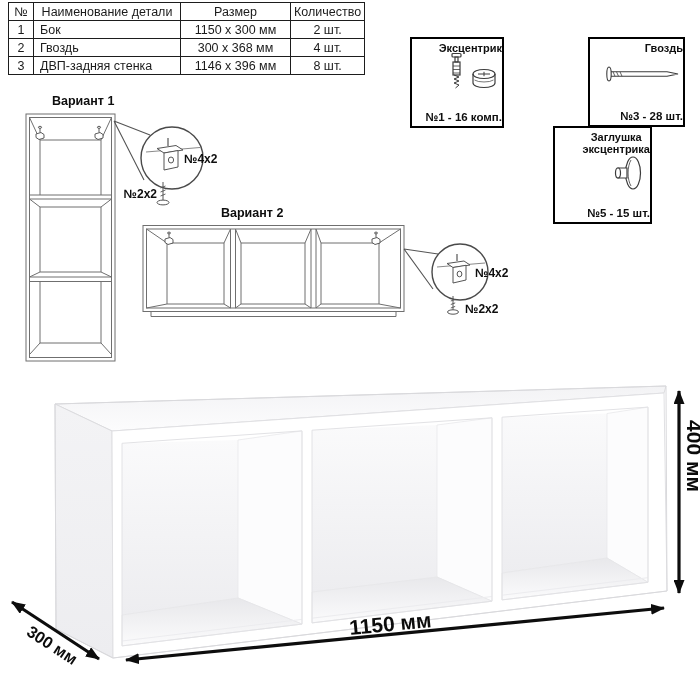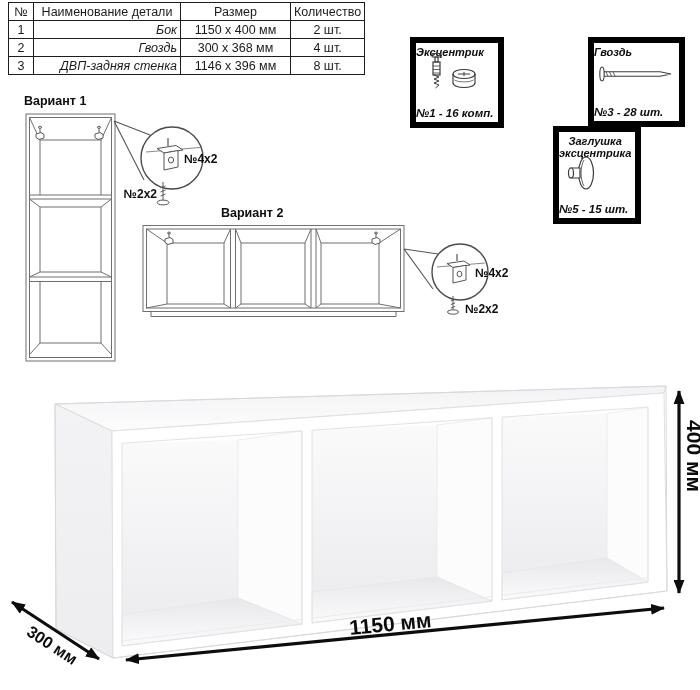--- a/index.html
+++ b/index.html
@@ -3,26 +3,26 @@
 <meta charset="utf-8">
 <style>
   html,body{margin:0;padding:0;background:#fff;}
   body{width:700px;height:690px;font-family:"Liberation Sans",sans-serif;position:relative;overflow:hidden;}
   .stage{position:absolute;left:0;top:0;width:700px;height:690px;}
   svg.art{position:absolute;left:0;top:0;width:700px;height:690px;font-family:"Liberation Sans",sans-serif;}
 
   table.parts{position:absolute;left:8px;top:2px;border-collapse:collapse;table-layout:fixed;}
   table.parts th,table.parts td{border:1.6px solid #1d1d1d;font-size:12.5px;color:#1b1b1b;
     padding:0 3px;height:17px;text-align:center;font-weight:normal;white-space:nowrap;overflow:hidden;}
-  table.parts td.nm{text-align:right;padding-left:6px;font-style:italic;}
+  table.parts td.nm{text-align:left;padding-left:6px;}
 
   .v-title{position:absolute;font-weight:bold;font-size:12.5px;color:#0e0e0e;white-space:nowrap;}
 
-  .hw-cell{position:absolute;border:6px solid #000000;background:#fff;box-sizing:border-box;
-    display:flex;flex-direction:column;align-items:flex-start;font-style:italic;}
+  .hw-cell{position:absolute;border:2px solid #000000;background:#fff;box-sizing:border-box;
+    display:flex;flex-direction:column;align-items:flex-end;}
   .hw-title{margin-top:3px;font-weight:bold;font-size:11px;line-height:1.12;color:#0e0e0e;
     text-align:center;display:flex;flex-direction:column;}
   .hw-title span:empty{display:none;}
   .hw-icon{flex:1;display:flex;align-items:center;justify-content:center;min-height:0;}
   .hw-qty{margin-bottom:3px;font-weight:bold;font-size:11.5px;color:#0e0e0e;white-space:nowrap;margin-top:16px;}
 </style>
 </head>
 <body>
 
 <div class="stage">
@@ -183,39 +183,39 @@
   <tbody>
         <tr>
     <th>№</th>
     <th>Наименование детали</th>
     <th>Размер</th>
     <th>Количество</th>
   </tr>
   <tr>
     <td>1</td>
     <td class="nm">Бок</td>
-    <td>1150 х 400 мм</td>
+    <td>1150 х 300 мм</td>
     <td>2 шт.</td>
   </tr>
   <tr>
     <td>2</td>
     <td class="nm">Гвоздь</td>
     <td>300 х 368 мм</td>
     <td>4 шт.</td>
   </tr>
   <tr>
     <td>3</td>
     <td class="nm">ДВП-задняя стенка</td>
     <td>1146 х 396 мм</td>
     <td>8 шт.</td>
   </tr>
 </tbody>
     </table>
 
-<div class="v-title" style="left:24px;top:94px">Вариант 1</div>
+<div class="v-title" style="left:52px;top:94px">Вариант 1</div>
 <div class="v-title" style="left:221px;top:206px">Вариант 2</div>
 
 <div class="hw-cell" style="left:410px;top:37px;width:94px;height:91px">
   <div class="hw-title">
     <span>Эксцентрик</span>
   </div>
   <div class="hw-icon">
     <svg width="66" height="46" viewBox="0 0 66 46" stroke="#3c3c3c" stroke-width="1.2" fill="none">
       <rect x="16" y="1.5" width="9" height="3.5" rx="1"></rect>
       <path d="M19,5 h3 v5 h-3 z"></path>
@@ -240,21 +240,21 @@
     <svg width="82" height="24" viewBox="0 0 82 24" stroke="#3c3c3c" stroke-width="1.1" fill="none">
       <ellipse cx="8" cy="12" rx="2.2" ry="7"></ellipse>
       <path d="M10,9.8 H66 M10,14.2 H66 M66,9.8 L77,12 L66,14.2"></path>
       <path d="M12,9.8 L14,14.2 M15.5,9.8 L17.5,14.2 M19,9.8 L21,14.2" stroke-width="0.8"></path>
     </svg>
   </div>
   <div class="hw-qty">№3 - 28 шт.</div>
 </div>
 
 
-<div class="hw-cell" style="left:553px;top:126px;width:88px;height:98px">
+<div class="hw-cell" style="left:553px;top:126px;width:99px;height:98px">
   <div class="hw-title">
     <span>Заглушка</span>
         <span>эксцентрика</span>
   </div>
   <div class="hw-icon">
     <svg width="44" height="46" viewBox="0 0 44 46" stroke="#3c3c3c" stroke-width="1.2" fill="#fff">
       <ellipse cx="27" cy="23" rx="7.5" ry="16"></ellipse>
       <path d="M25,10 a7,16 0 0 0 0,26" stroke-width="0.8" fill="none"></path>
       <path d="M12,18 h9 v10 h-9 z"></path>
       <ellipse cx="12" cy="23" rx="2.5" ry="5"></ellipse>

